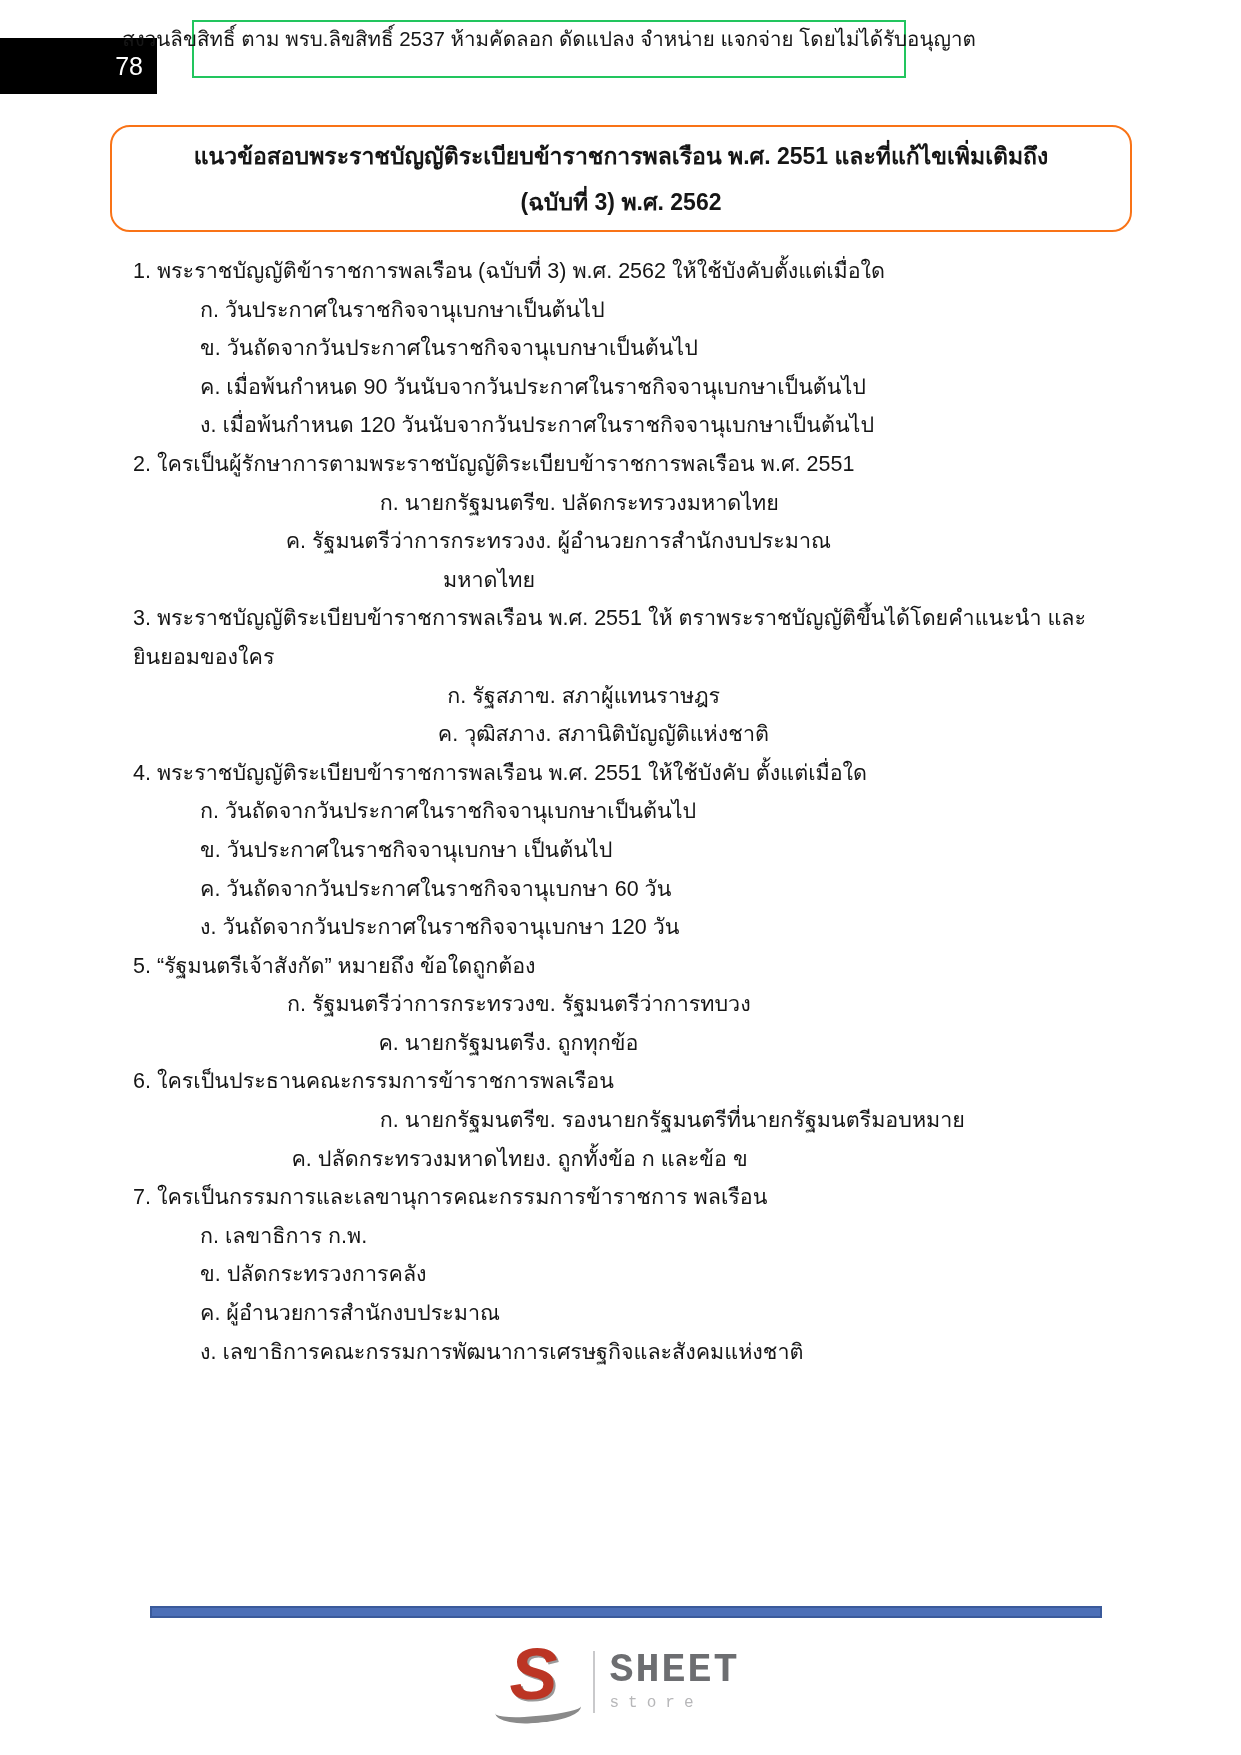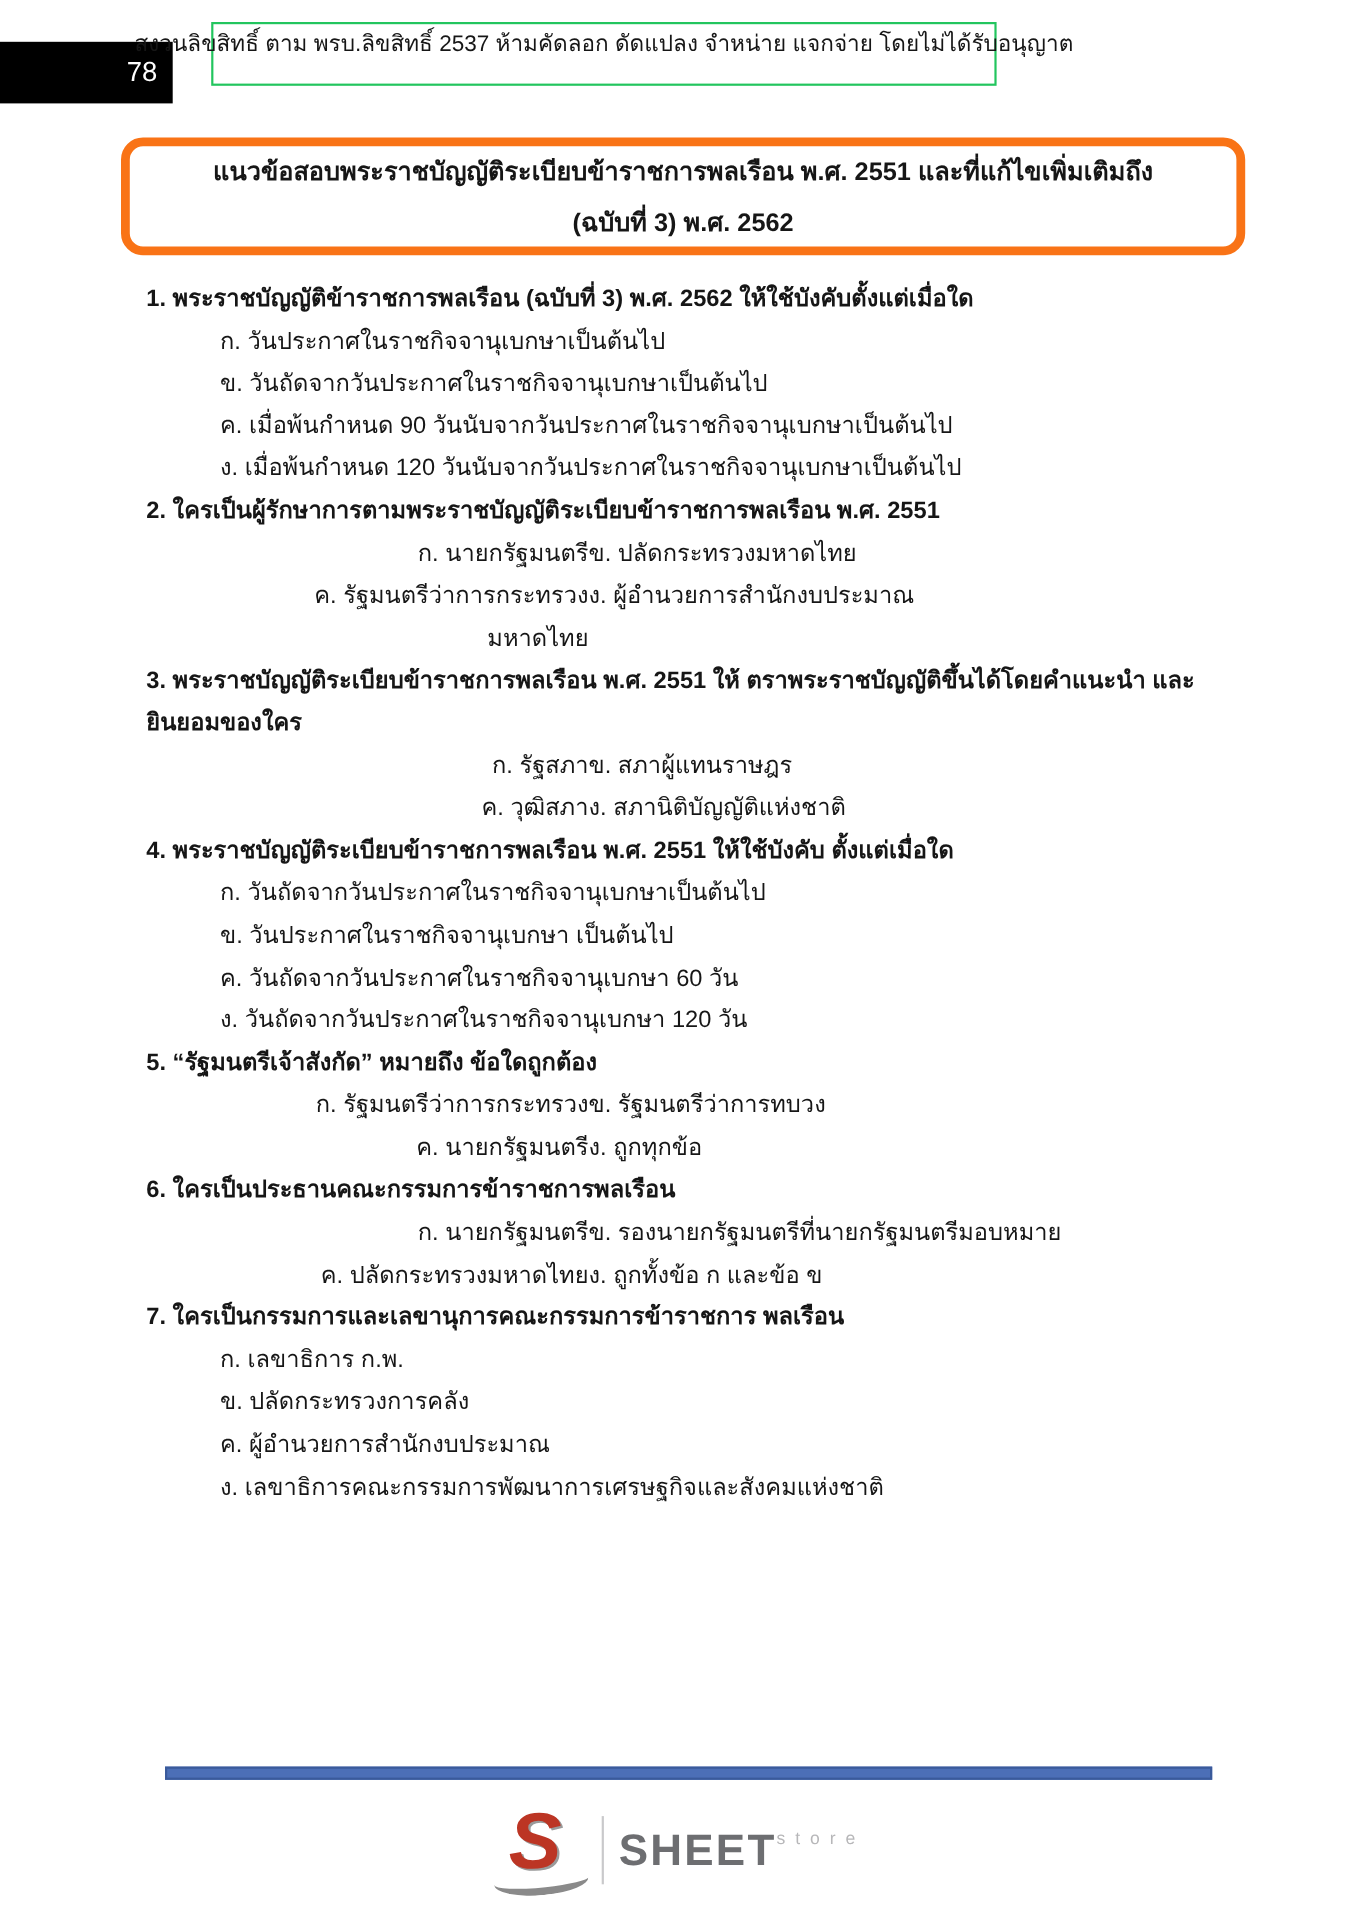--- a/index.html
+++ b/index.html
@@ -32,39 +32,39 @@
     display:flex; justify-content:center;
     font-size:20.5px;
     white-space:nowrap;
     margin-left:16px;
   }
 
   
   .title-box {
     position:absolute; left:110px; top:125px;
     width:1022px; height:107px;
-    border:8px solid #f97316;
+    border:2px solid #f97316;
     border-radius:20px;
     display:flex; align-items:center; justify-content:center;
     text-align:center;
     padding:10px 56px;
     font-size:23px; font-weight:bold;
     line-height:46px;
     background:#fff;
   }
 
   
   .content {
     position:absolute; left:133px; top:252px;
     width:992px;
     font-size:21.5px;
     line-height:38.6px;
   }
   .question { }
-  .q-heading { font-weight:bold; }
+  .q-heading { font-weight:normal; }
   .opt-stack .opt { padding-left:67px; }
   .opt-row { display:flex; padding-left:67px; }
   .opt-row .opt { flex:1; }
   .opt-row .opt.first { flex:none; width:335px;text-align:right; }
   .opt .lbl { margin-right:6px; }
 
   
   .footer-bar {
     position:absolute; left:150px; top:1606px;
     width:952px; height:12px;
@@ -86,21 +86,21 @@
   }
   .s-mark .swoosh {
     position:absolute; left:-6px; bottom:2px;
     width:86px; height:26px;
     border:none;
     border-bottom:7px solid #8a8a8a;
     border-radius:0 0 60% 70%;
     transform:rotate(-6deg);
   }
   .logo-divider { width:2px; height:62px; background:#c9c9cb; }
-  .logo-text { display:flex; flex-direction:row; }
+  .logo-text { display:flex; flex-direction:column;font-family:Liberation Mono, monospace; }
   .brand-main {
     font-size:40px; font-weight:bold; color:#6d6e71;
     letter-spacing:2px; line-height:42px;
   }
   .brand-sub {
     font-size:16px; color:#b7b7b9;
     letter-spacing:9px; line-height:22px;
   }
 </style>
 </head>

